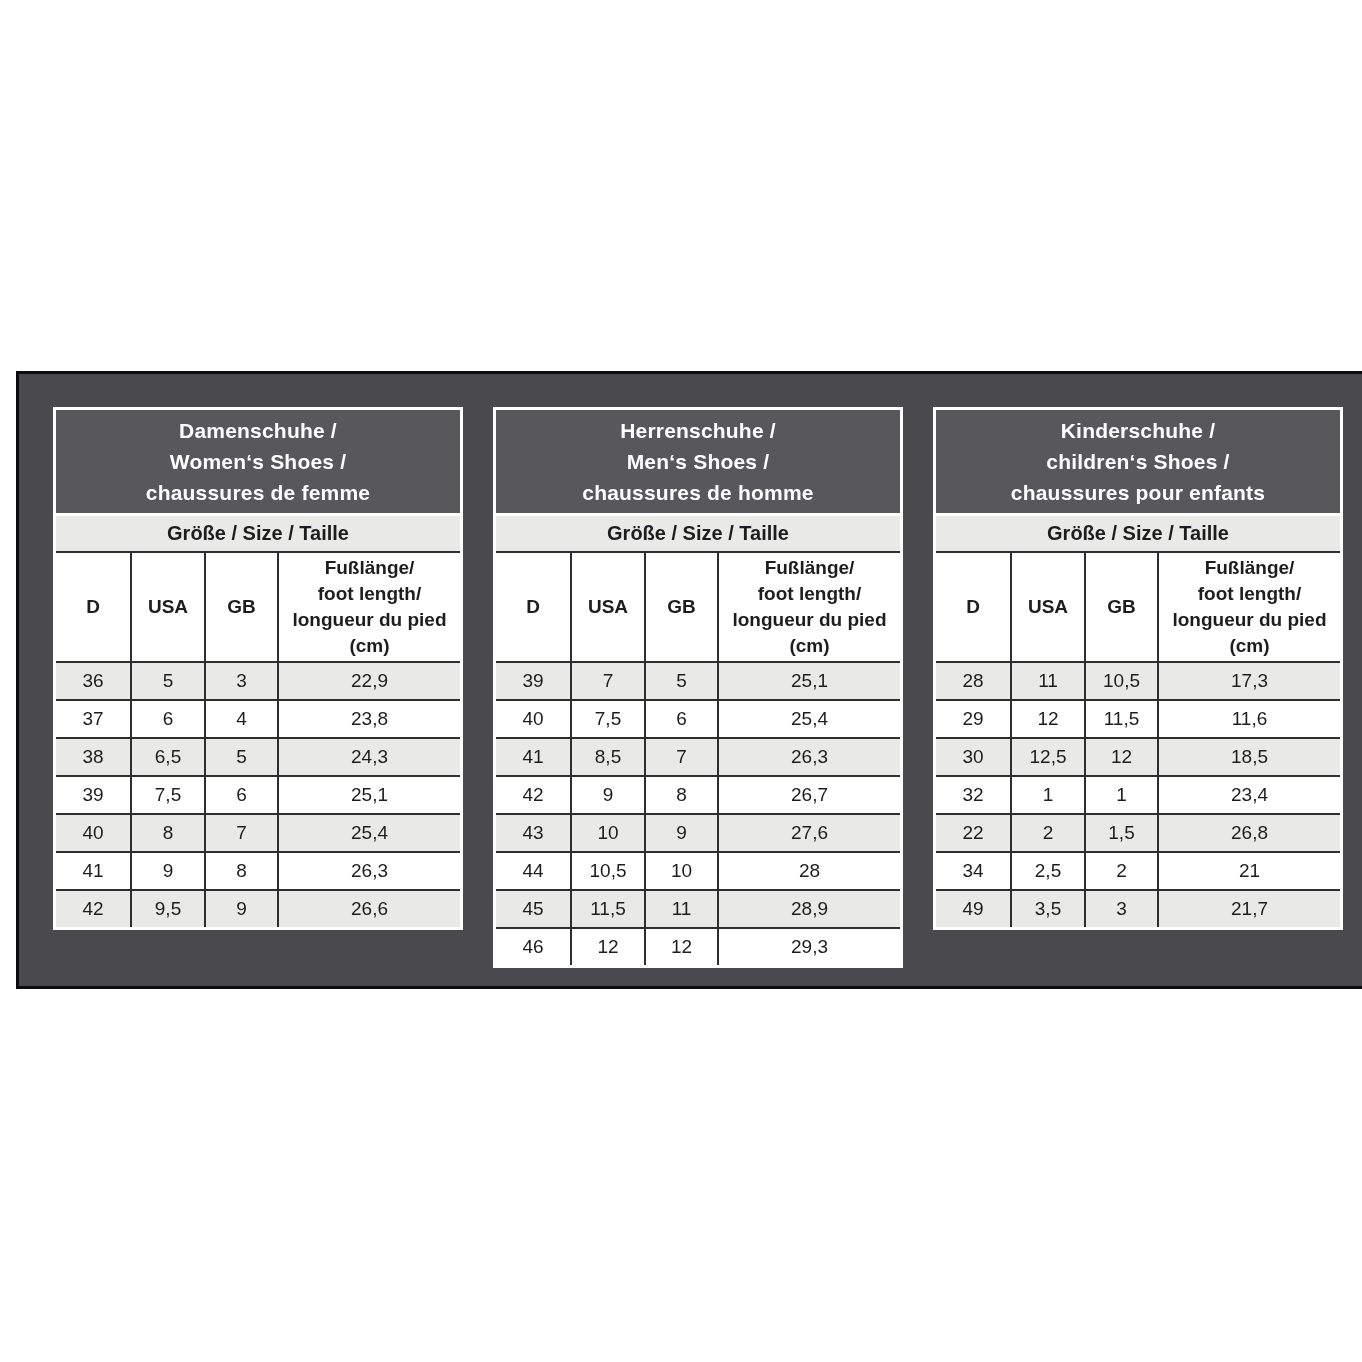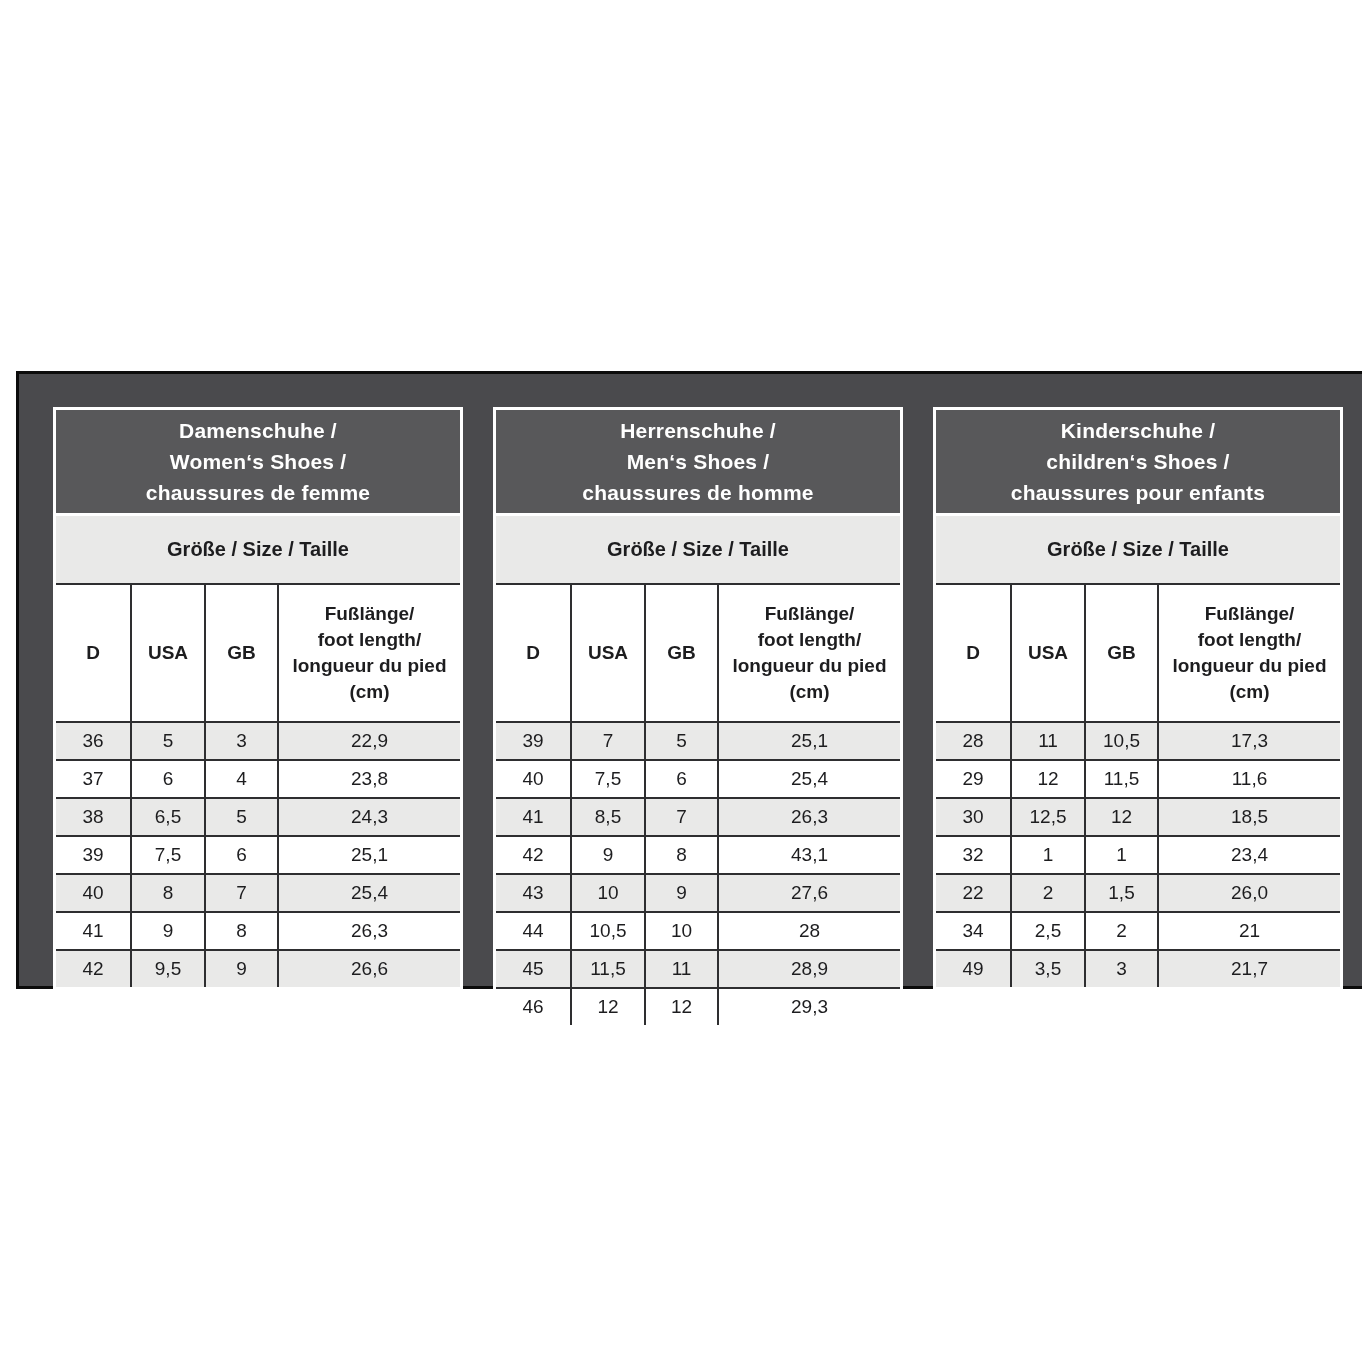--- a/index.html
+++ b/index.html
@@ -39,41 +39,41 @@
     padding:5px 2px;
     border-bottom:3px solid #ffffff;
     letter-spacing:0.2px;
   }
   .t-size{
     background:#e9e9e8;
     font-weight:bold;
     font-size:20px;
     line-height:27px;
     text-align:center;
-    padding:20px 0;
+    padding:4px 0;
     border-bottom:2px solid #2e2e30;
   }
   .grid{
     display:grid;
     grid-template-columns:74px 74px 73px 1fr;
   }
   .t-head{
     background:#ffffff;
     border-bottom:2px solid #2e2e30;
   }
   .th{
     font-weight:bold;
     font-size:19px;
     line-height:26px;
     display:flex;
     align-items:center;
     justify-content:center;
     text-align:center;
     white-space:pre-line;
-    padding:16px 0;
+    padding:2px 0;
     border-left:2px solid #2e2e30;
     min-height:104px;
   }
   .th:first-child{border-left:none;}
   .tbody .tr{
     display:grid;
     grid-template-columns:74px 74px 73px 1fr;
     border-bottom:2px solid #2e2e30;
   }
   .tbody .tr:last-child{border-bottom:none;}
@@ -182,21 +182,21 @@
         <div class="tr">
           <div class="td">41</div>
           <div class="td">8,5</div>
           <div class="td">7</div>
           <div class="td">26,3</div>
         </div>
         <div class="tr">
           <div class="td">42</div>
           <div class="td">9</div>
           <div class="td">8</div>
-          <div class="td">43,1</div>
+          <div class="td">26,7</div>
         </div>
         <div class="tr">
           <div class="td">43</div>
           <div class="td">10</div>
           <div class="td">9</div>
           <div class="td">27,6</div>
         </div>
         <div class="tr">
           <div class="td">44</div>
           <div class="td">10,5</div>
@@ -254,21 +254,21 @@
         <div class="tr">
           <div class="td">32</div>
           <div class="td">1</div>
           <div class="td">1</div>
           <div class="td">23,4</div>
         </div>
         <div class="tr">
           <div class="td">22</div>
           <div class="td">2</div>
           <div class="td">1,5</div>
-          <div class="td">26,0</div>
+          <div class="td">26,8</div>
         </div>
         <div class="tr">
           <div class="td">34</div>
           <div class="td">2,5</div>
           <div class="td">2</div>
           <div class="td">21</div>
         </div>
         <div class="tr">
           <div class="td">49</div>
           <div class="td">3,5</div>

